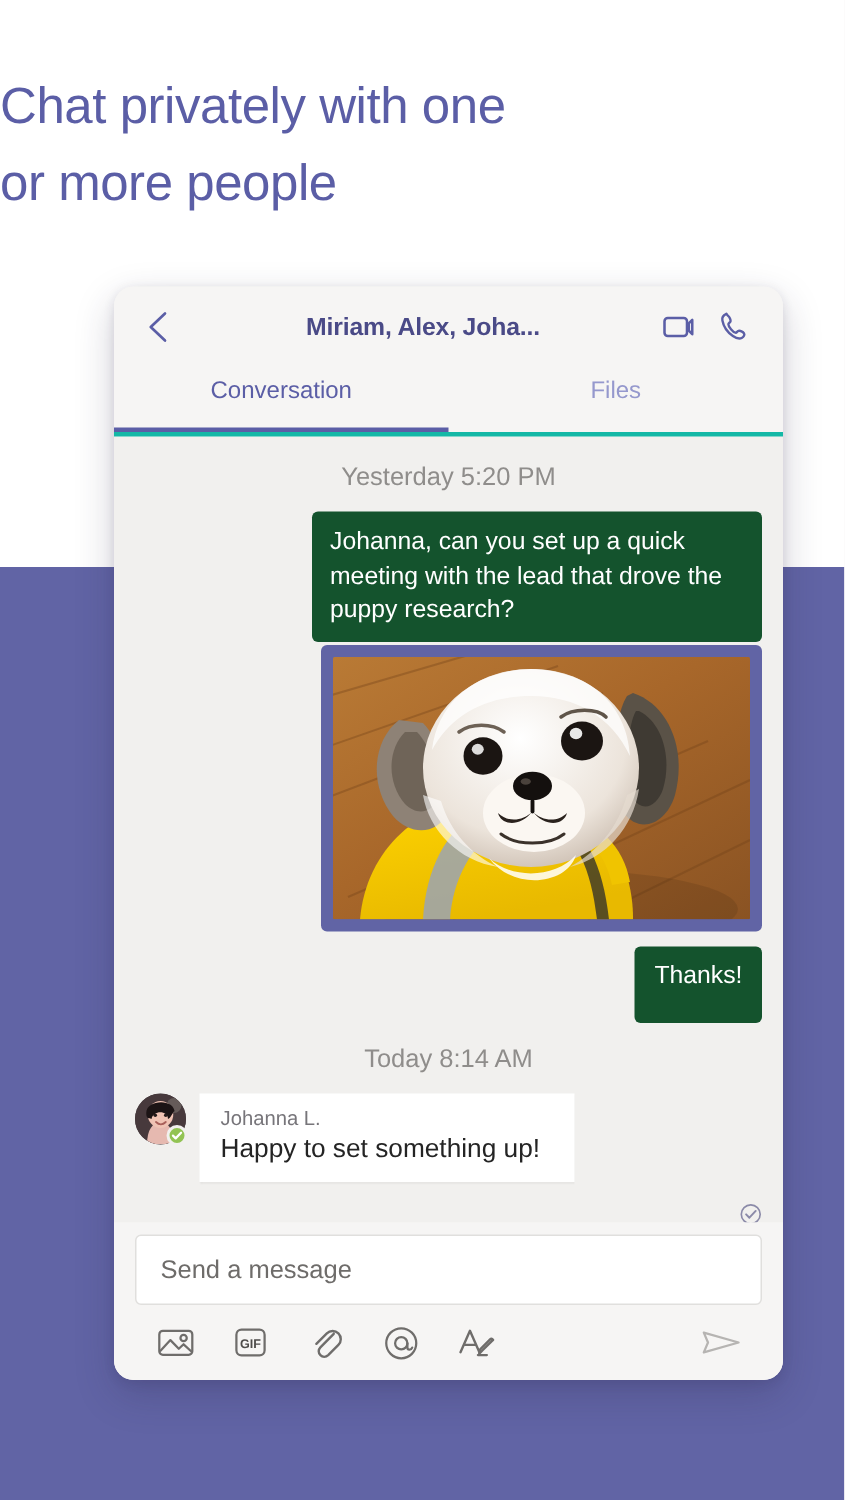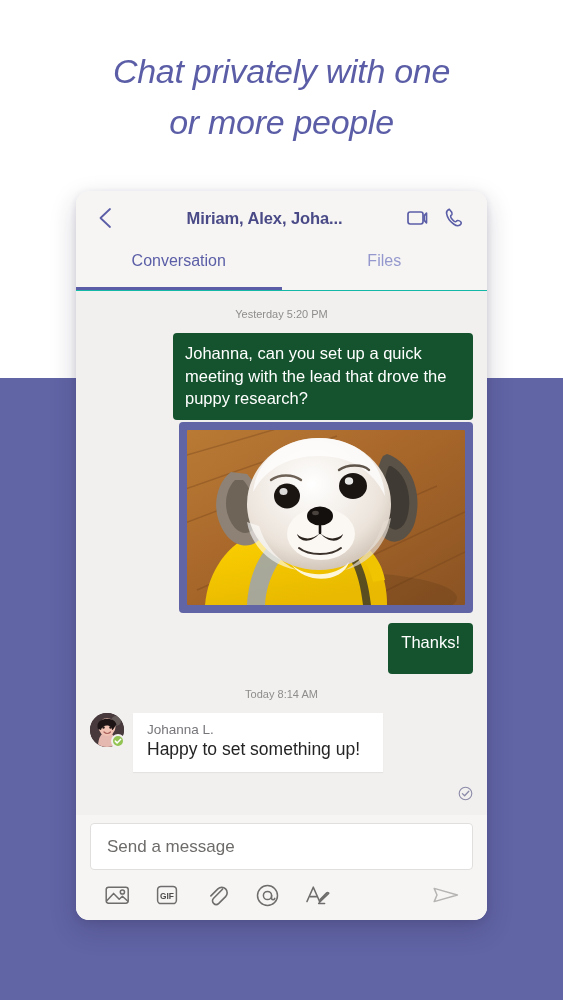--- a/index.html
+++ b/index.html
@@ -19,33 +19,31 @@
     position: absolute;
     left: 0; top: 378px;
     width: 563px; height: 622px;
     background: #6164a5;
   }
   
   #headline {
     position: absolute;
     left: 0; top: 46px;
     width: 563px;
-    text-align: center;
     color: #5b5ea6;
     font-size: 34px;
     line-height: 51px;
     font-weight: 400;
     letter-spacing: -0.3px;
-    font-style: italic;
   }
   
   #card {
     position: absolute;
     left: 76px; top: 191px;
-    width: 411px; height: 729px;
+    width: 446px; height: 729px;
     background: #f6f5f4;
     border-radius: 13px;
     box-shadow: 0 10px 26px rgba(40,35,70,0.22), 0 2px 7px rgba(40,35,70,0.12);
     overflow: hidden;
     display: flex;
     flex-direction: column;
   }
   
   .chat-header {
     height: 54px;
@@ -74,21 +72,21 @@
     display: flex; align-items: center; justify-content: center;
     flex: none;
   }
   
   .tabs {
     height: 46px;
     background: #f6f5f4;
     display: flex;
     position: relative;
     flex: none;
-    border-bottom: 1px solid #14b8a6;
+    border-bottom: 3px solid #14b8a6;
   }
   .tab {
     flex: 1;
     display: flex; align-items: flex-start; justify-content: center;
     padding-top: 7px;
     font-size: 16px;
   }
   .tab.active { color: #5b5ea6; }
   .tab.inactive { color: #9598cd; }
   .tab-underline {
@@ -100,21 +98,21 @@
   
   .convo {
     flex: 1;
     background: #f1f0ee;
     padding: 17px 14px 0 14px;
     overflow: hidden;
   }
   .daystamp {
     text-align: center;
     color: #8f8d8b;
-    font-size: 11px;
+    font-size: 17px;
     margin-bottom: 13px;
   }
   .row { display: flex; margin-bottom: 0; }
   .row.out { justify-content: flex-end; }
   .row.in  { justify-content: flex-start; align-items: flex-start; }
 
   .bubble-out {
     background: #14532d;
     color: #ffffff;
     border-radius: 4px;

